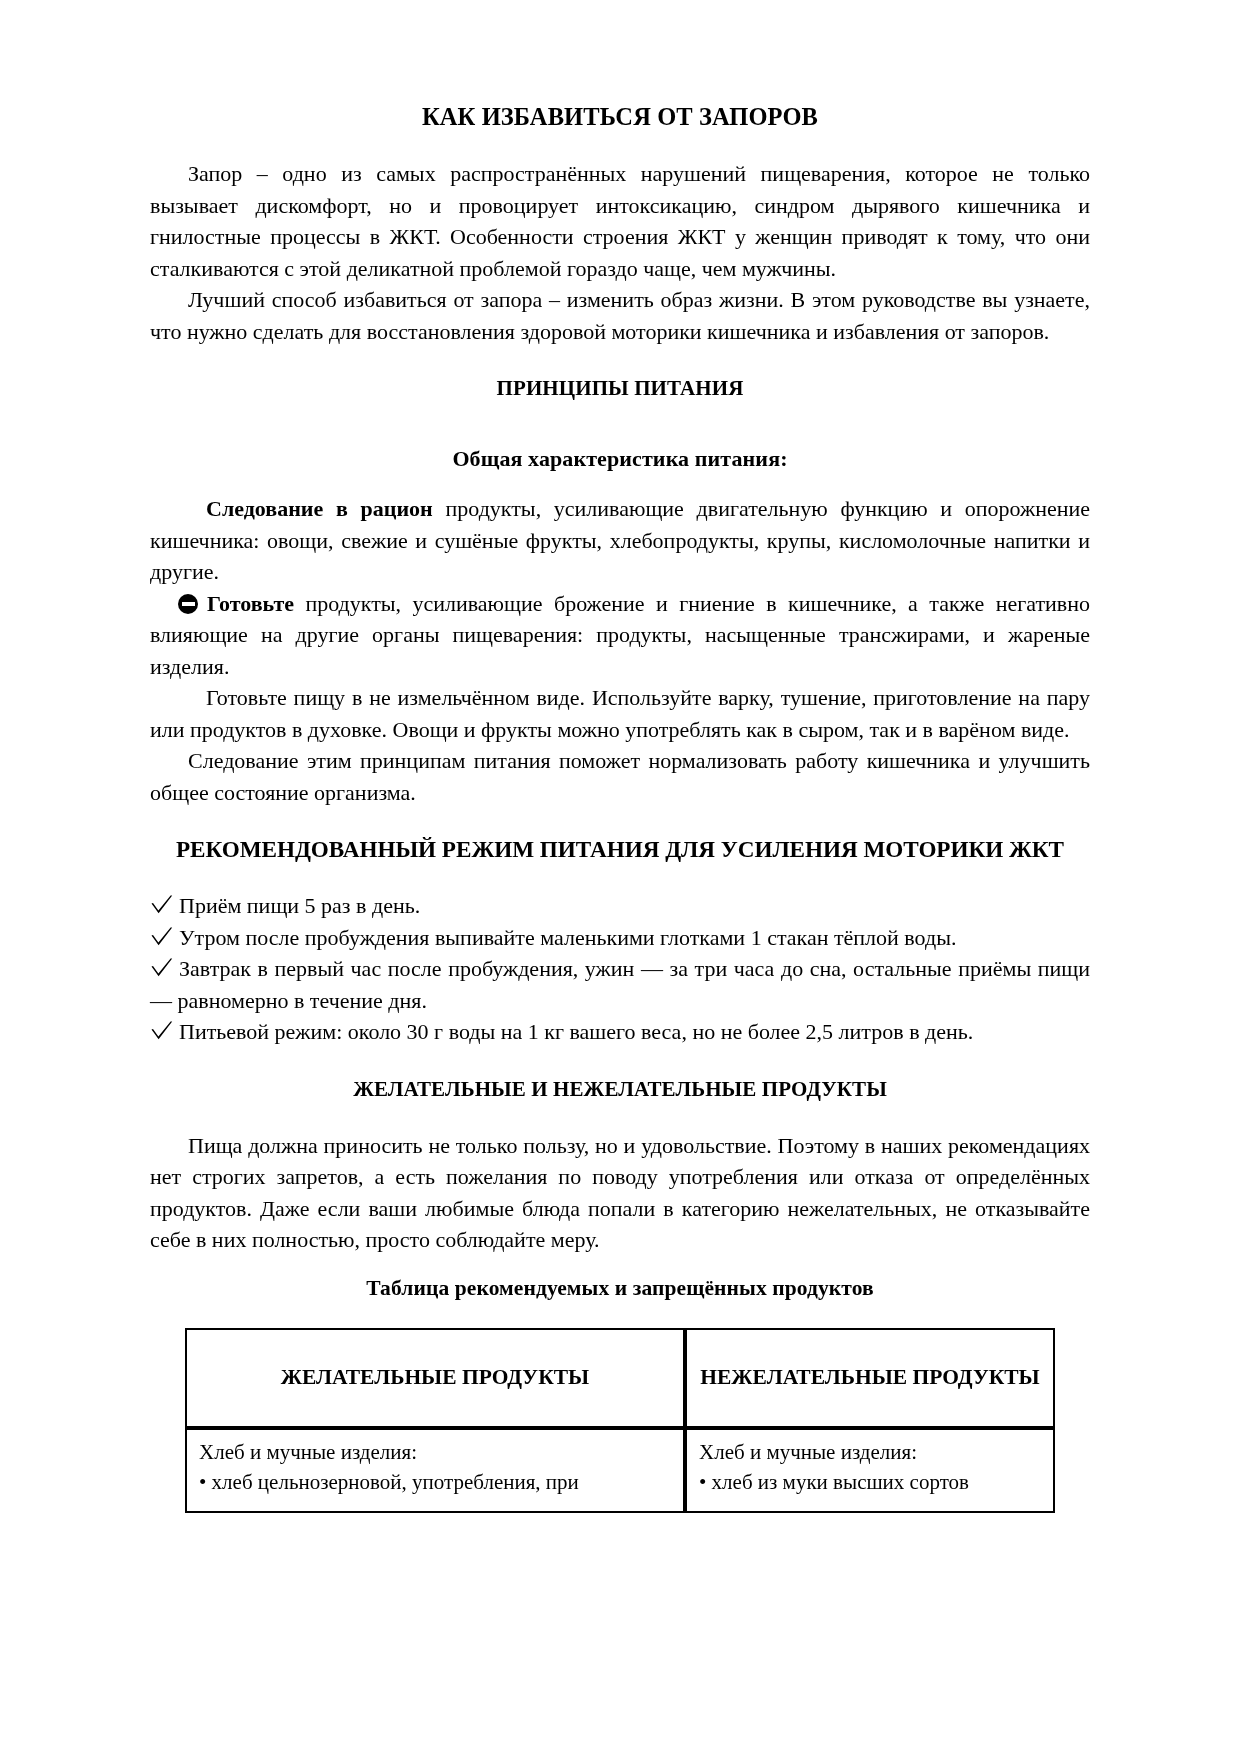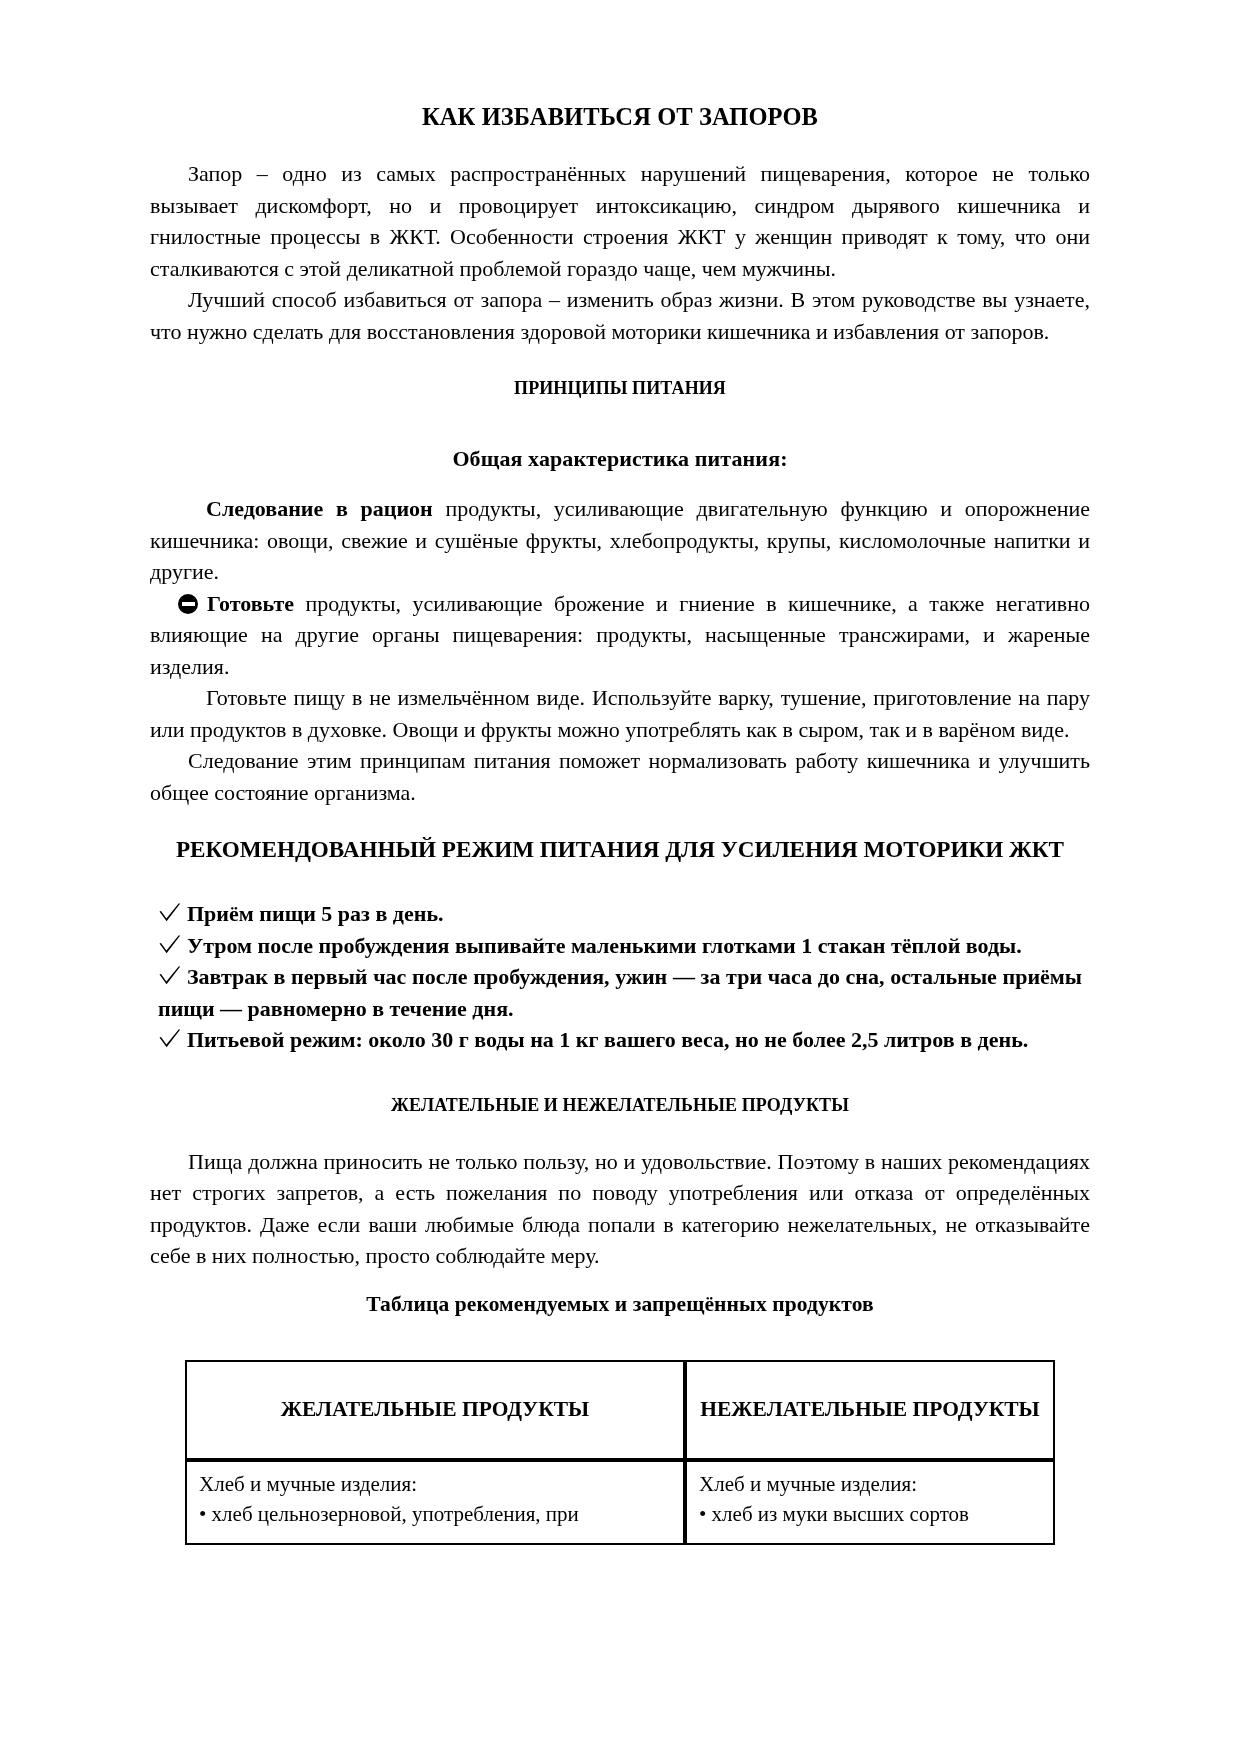--- a/index.html
+++ b/index.html
@@ -37,21 +37,21 @@
     text-align: center;
     letter-spacing: 0.1px;
   }
   h1.doc-title {
     font-size: 24.5px;
     line-height: 30px;
     padding-top: 6px;
     padding-bottom: 26px;
   }
   h2.section-heading {
-    font-size: 18px;
+    font-size: 21px;
     line-height: 30px;
     padding-top: 26px;
     padding-bottom: 26px;
   }
   h2.section-heading.wide {
     font-size: 23.2px;
     letter-spacing: -0.05px;
   }
   h3.sub-heading {
     font-size: 22px;
@@ -104,23 +104,22 @@
     left: 3.5px;
     top: 8px;
     width: 13px;
     height: 4px;
     background: #ffffff;
   }
 
   
   ul.check-list {
     list-style: none;
-    margin: 8px;
+    margin: 0;
     padding: 0;
-    font-weight: bold;
   }
   ul.check-list li {
     font-size: 22px;
     line-height: 31.5px;
     text-align: justify;
     position: relative;
     padding-left: 0;
     margin: 0;
   }
   .check-icon {
@@ -128,21 +127,21 @@
     width: 24px;
     height: 22px;
     margin-right: 5px;
     vertical-align: -3px;
   }
   .check-icon svg { display: block; }
 
   
   table.products-table {
     width: 870px;
-    margin: 16px auto;
+    margin: 0 auto;
     border-collapse: separate;
     border-spacing: 0;
     table-layout: fixed;
   }
   table.products-table th,
   table.products-table td {
     border: 2.5px solid #000000;
     vertical-align: top;
     padding: 0;
   }

